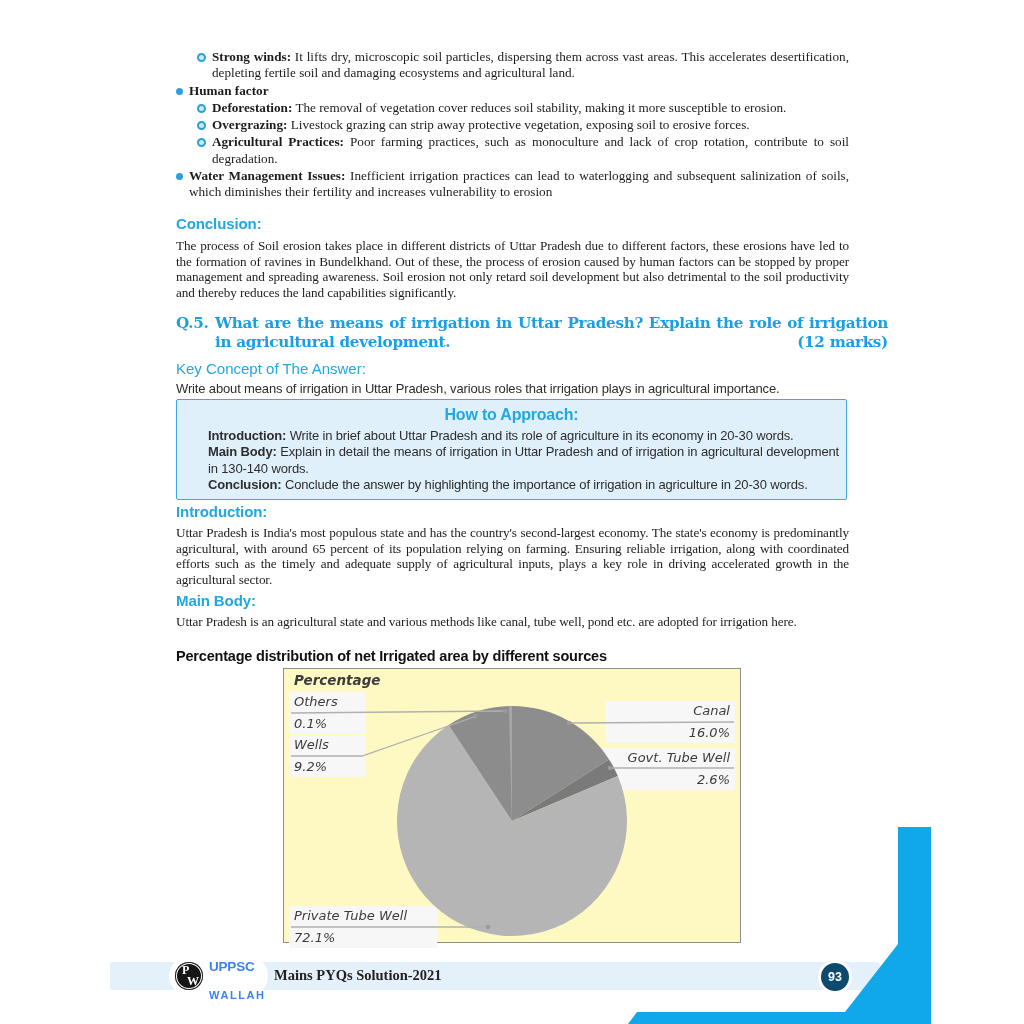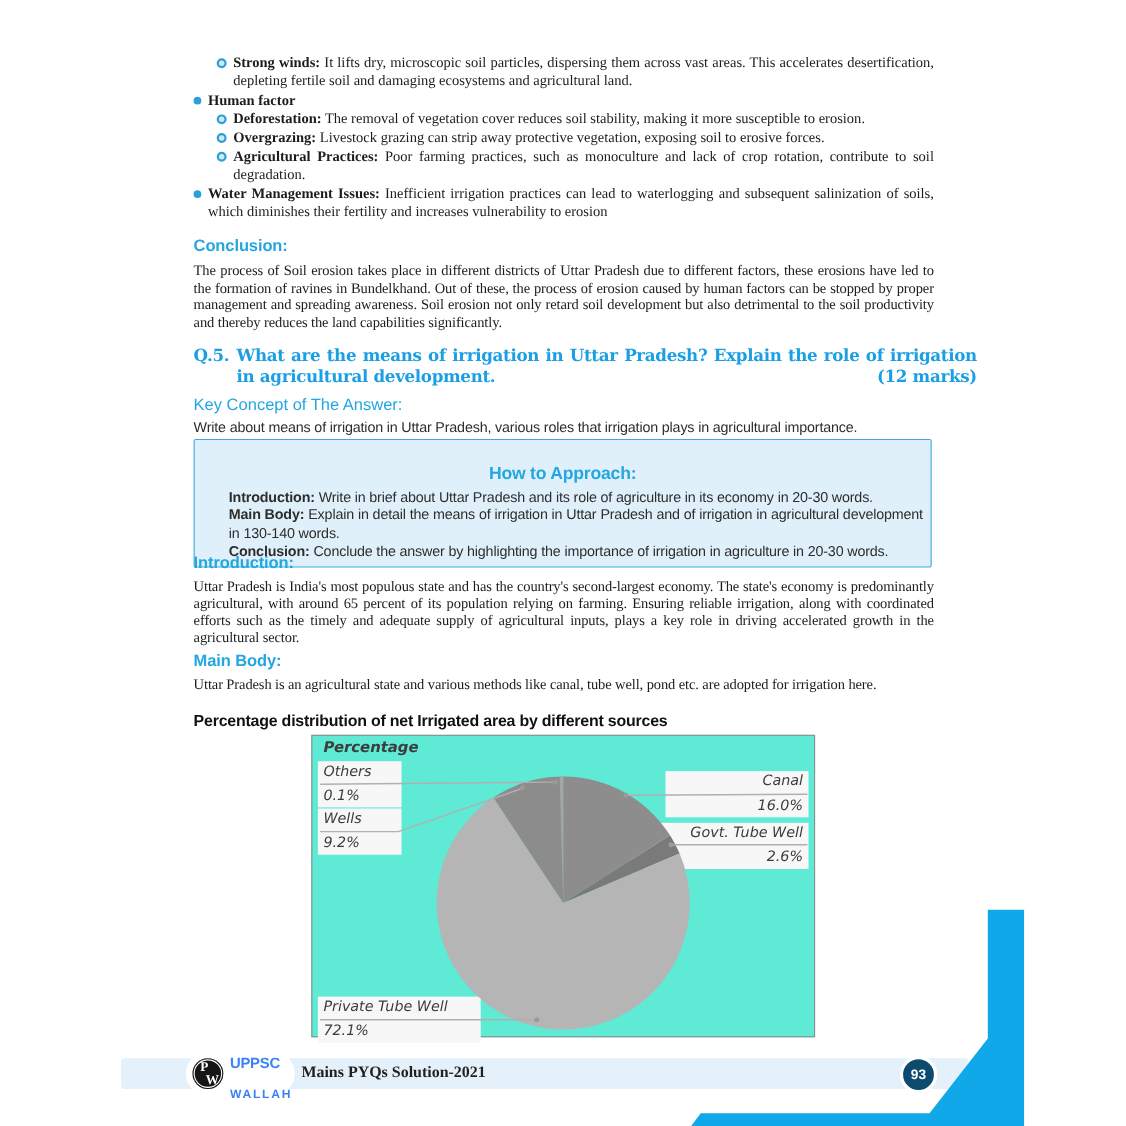--- a/index.html
+++ b/index.html
@@ -27,27 +27,27 @@
   
   #q5{top:314px;padding-left:39px;font-family:"DejaVu Serif",serif;font-weight:bold;color:#1b9fe4;
       font-size:15.2px;line-height:18.5px;text-align:justify;letter-spacing:-0.3px;}
   #q5 .qnum{position:absolute;left:0;top:0;}
   #q5 .marks{position:absolute;right:0;bottom:0;}
 
   
   .sans-body{font-family:"Liberation Sans",sans-serif;font-size:13px;line-height:16px;color:#2d2d2d;text-align:justify;letter-spacing:-0.15px;}
   #approach-box{top:399px;left:176px;width:671px;border:1.5px solid #3ea9dd;background:#e0f0fa;border-radius:2px;
                 box-sizing:border-box;padding:4px 7px 6px 7px;}
-  #approach-title{font-family:"Liberation Sans",sans-serif;font-size:16px;color:#22a7e0;text-align:center;margin:18px 0 4px 0;font-weight:bold;letter-spacing:-0.2px;}
+  #approach-title{font-family:"Liberation Sans",sans-serif;font-size:16px;color:#22a7e0;text-align:center;margin:2px 0 4px 0;font-weight:bold;letter-spacing:-0.2px;}
   .ab-line{font-family:"Liberation Sans",sans-serif;font-size:13px;line-height:16.3px;color:#2d2d2d;text-align:justify;letter-spacing:-0.15px;padding-left:24px;}
   .ab-line .ab-lead{font-weight:bold;}
 
   
   #chart-heading{top:648px;font-family:"Liberation Sans",sans-serif;font-weight:bold;font-size:14.5px;color:#111;letter-spacing:-0.2px;}
-  #chart-frame{left:283px;top:668px;width:458px;height:275px;border:1.5px solid #8d8d8d;background:#5eead4;box-sizing:border-box;}
+  #chart-frame{left:283px;top:668px;width:458px;height:275px;border:1.5px solid #8d8d8d;background:#fef9c3;box-sizing:border-box;}
   #chart-frame svg{position:absolute;left:0;top:0;z-index:2;pointer-events:none;}
   .hand{font-family:"DejaVu Sans",sans-serif;font-style:italic;color:#3c3c3c;}
   #chart-title{position:absolute;left:10px;top:3px;font-size:13.5px;font-weight:bold;z-index:1;}
   .co{position:absolute;z-index:1;font-size:13px;line-height:15px;background:#f7f7f7;padding:2px 5px 3px 5px;}
   .co .vl{margin-top:7px;}
   .co.r{text-align:right;}
   #co-others{left:5px;top:23px;width:66px;}
   #co-wells{left:5px;top:66px;width:66px;}
   #co-private{left:5px;top:237px;width:138px;}
   #co-canal{right:5px;top:32px;width:120px;}

